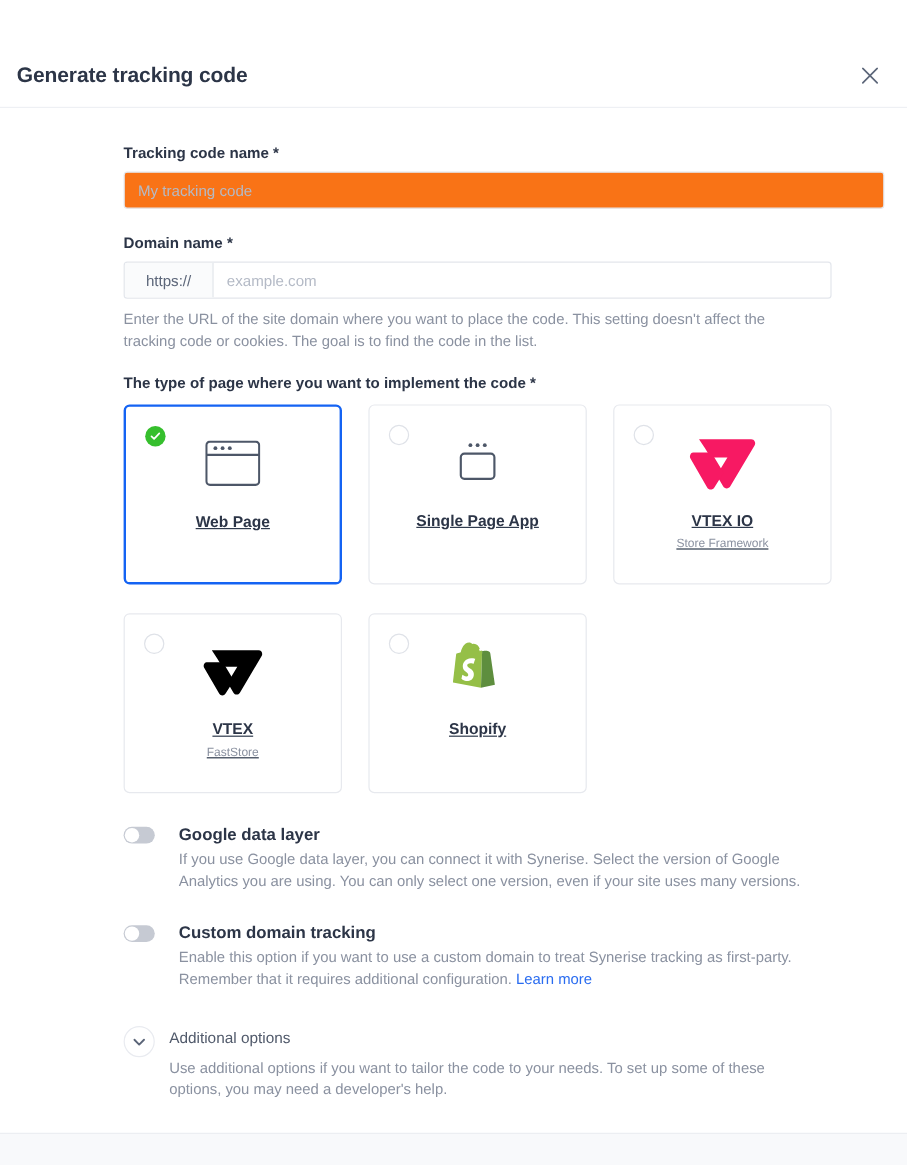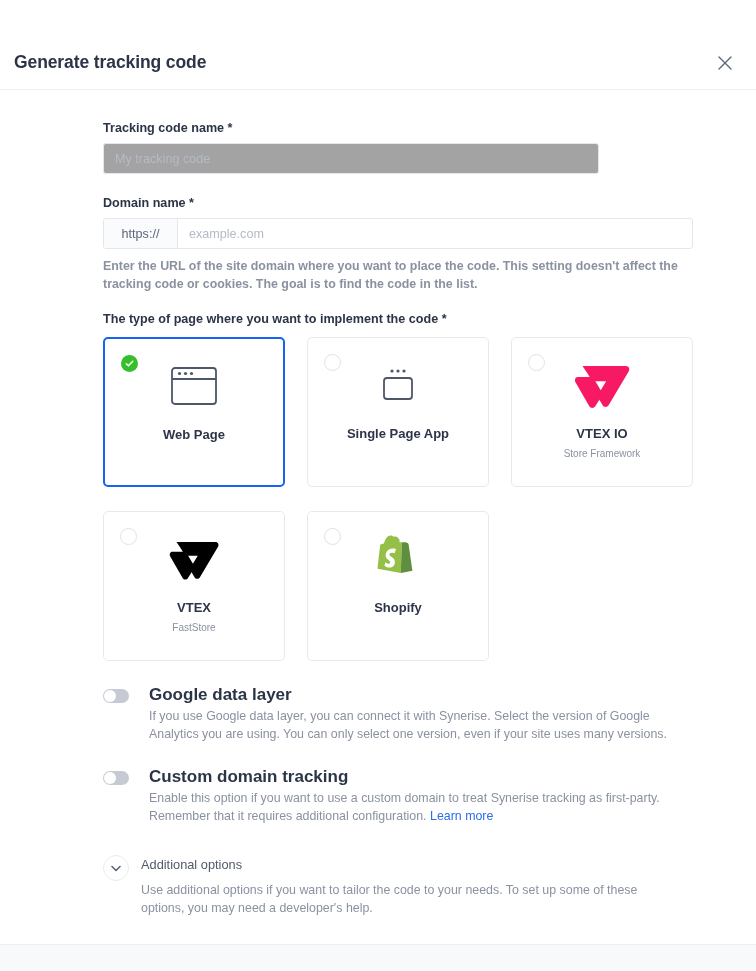--- a/index.html
+++ b/index.html
@@ -71,25 +71,25 @@
 
   .field-label {
     font-size: 12.6px;
     font-weight: 700;
     color: #2c3547;
     margin: 0 0 7px 0;
     line-height: 16px;
   }
 
   .text-input {
-    width: 496px;
+    width: 634px;
     height: 31px;
     border: 1px solid #e3e6ec;
     border-radius: 3px;
-    background: #a3a3a3;
+    background: #f97316;
     font-size: 12.6px;
     font-family: "Liberation Sans", sans-serif;
     color: #2c3547;
     padding: 0 11px;
     outline: none;
   }
   .text-input::placeholder { color: #b4bac6; }
 
   .input-group {
     display: flex;
@@ -121,32 +121,32 @@
     background: transparent;
   }
   .input-group input::placeholder { color: #b4bac6; }
 
   .help-text {
     font-size: 12.4px;
     line-height: 18px;
     color: #8a91a0;
     margin: 8px 0 0 0;
     max-width: 580px;
-    font-weight: bold;
   }
 
   .section-gap-1 { height: 21px; }
   .section-gap-2 { height: 18px; }
 
   
   .card-grid {
     display: grid;
     grid-template-columns: repeat(3, 182px);
     gap: 24px 22px;
     margin-top: 10px;
+    text-decoration: underline;
   }
   .opt-card {
     position: relative;
     height: 150px;
     border: 1px solid #e7e9ee;
     border-radius: 5px;
     background: #ffffff;
     display: flex;
     flex-direction: column;
     align-items: center;
@@ -219,21 +219,21 @@
     position: absolute;
     top: 1px;
     left: 1px;
     width: 12px;
     height: 12px;
     border-radius: 50%;
     background: #ffffff;
   }
   .toggle-texts { flex: 1; }
   .toggle-title {
-    font-size: 17px;
+    font-size: 14px;
     font-weight: 700;
     color: #2c3547;
     line-height: 16px;
   }
   .toggle-desc {
     font-size: 12.4px;
     line-height: 18px;
     color: #8a91a0;
     margin-top: 4px;
     max-width: 545px;

